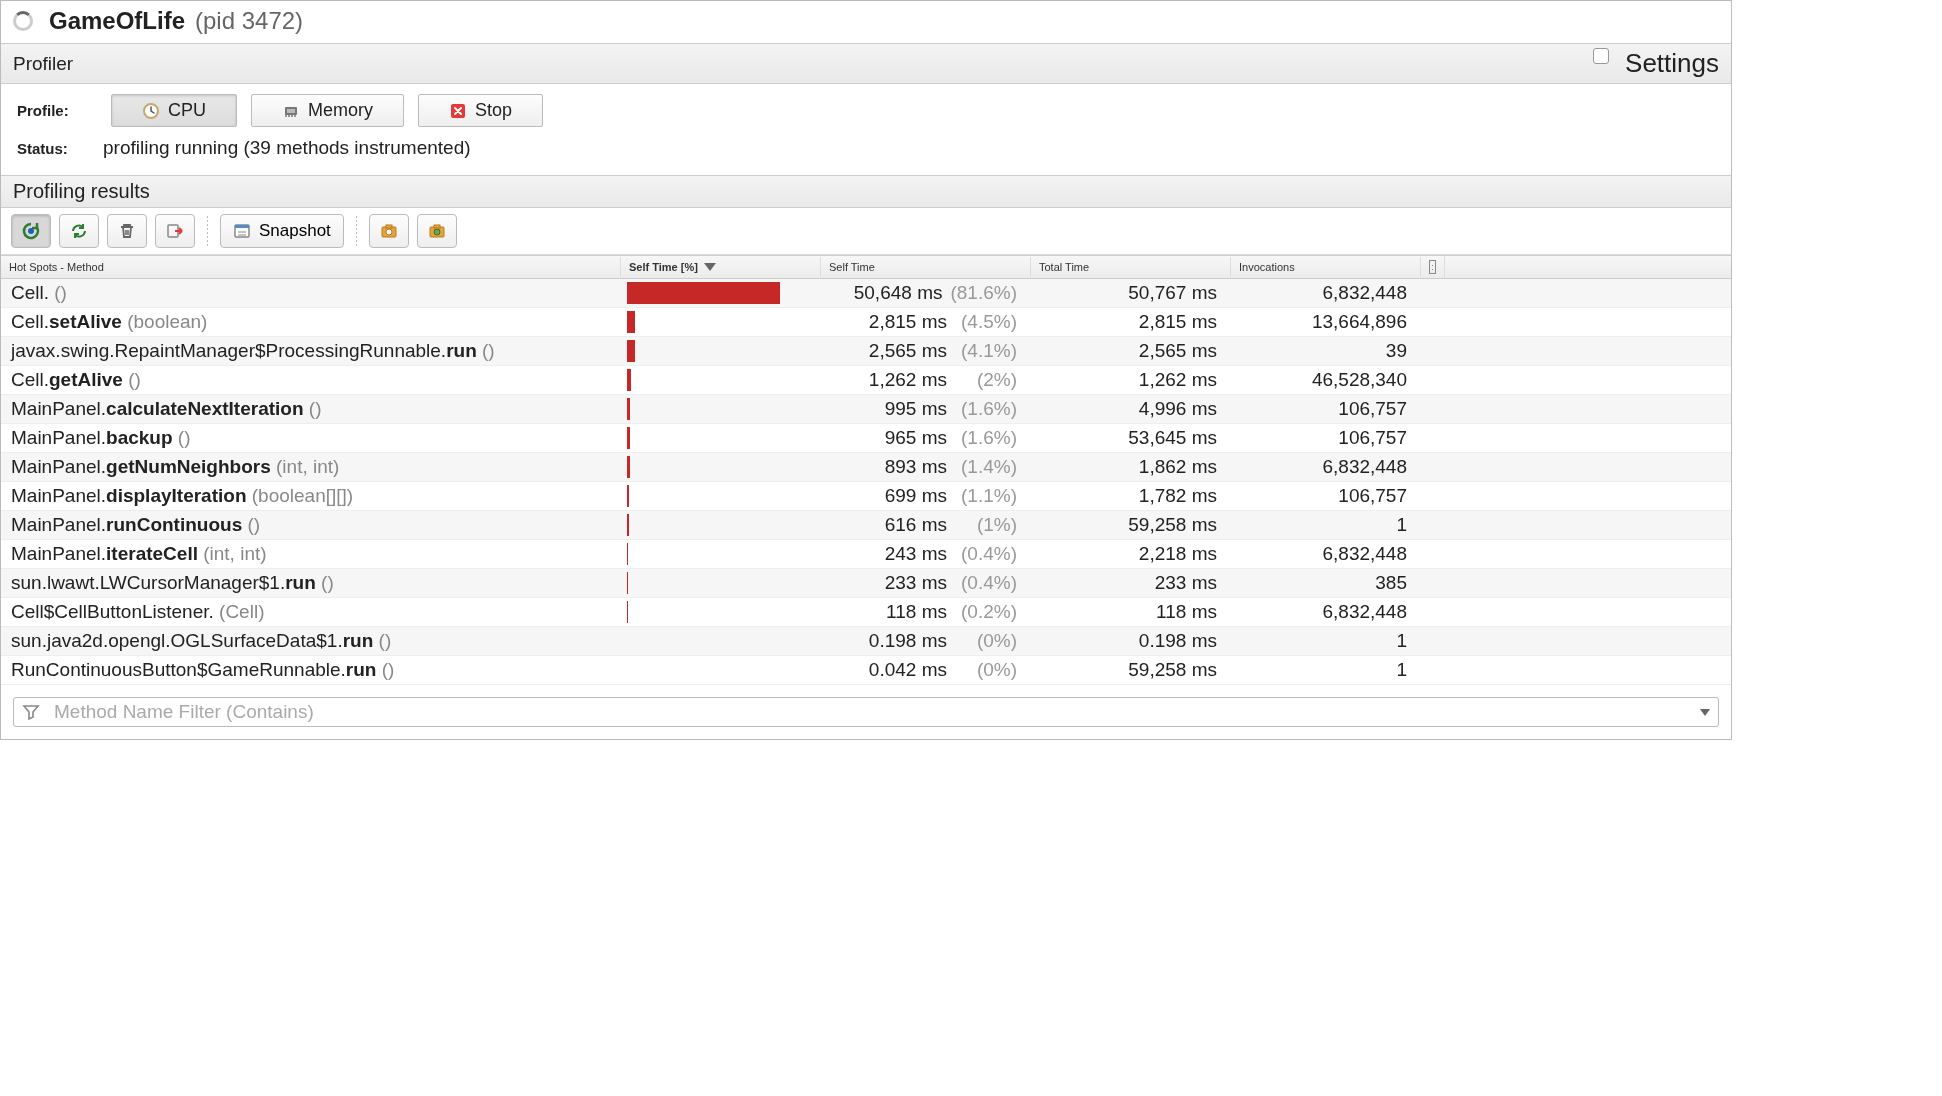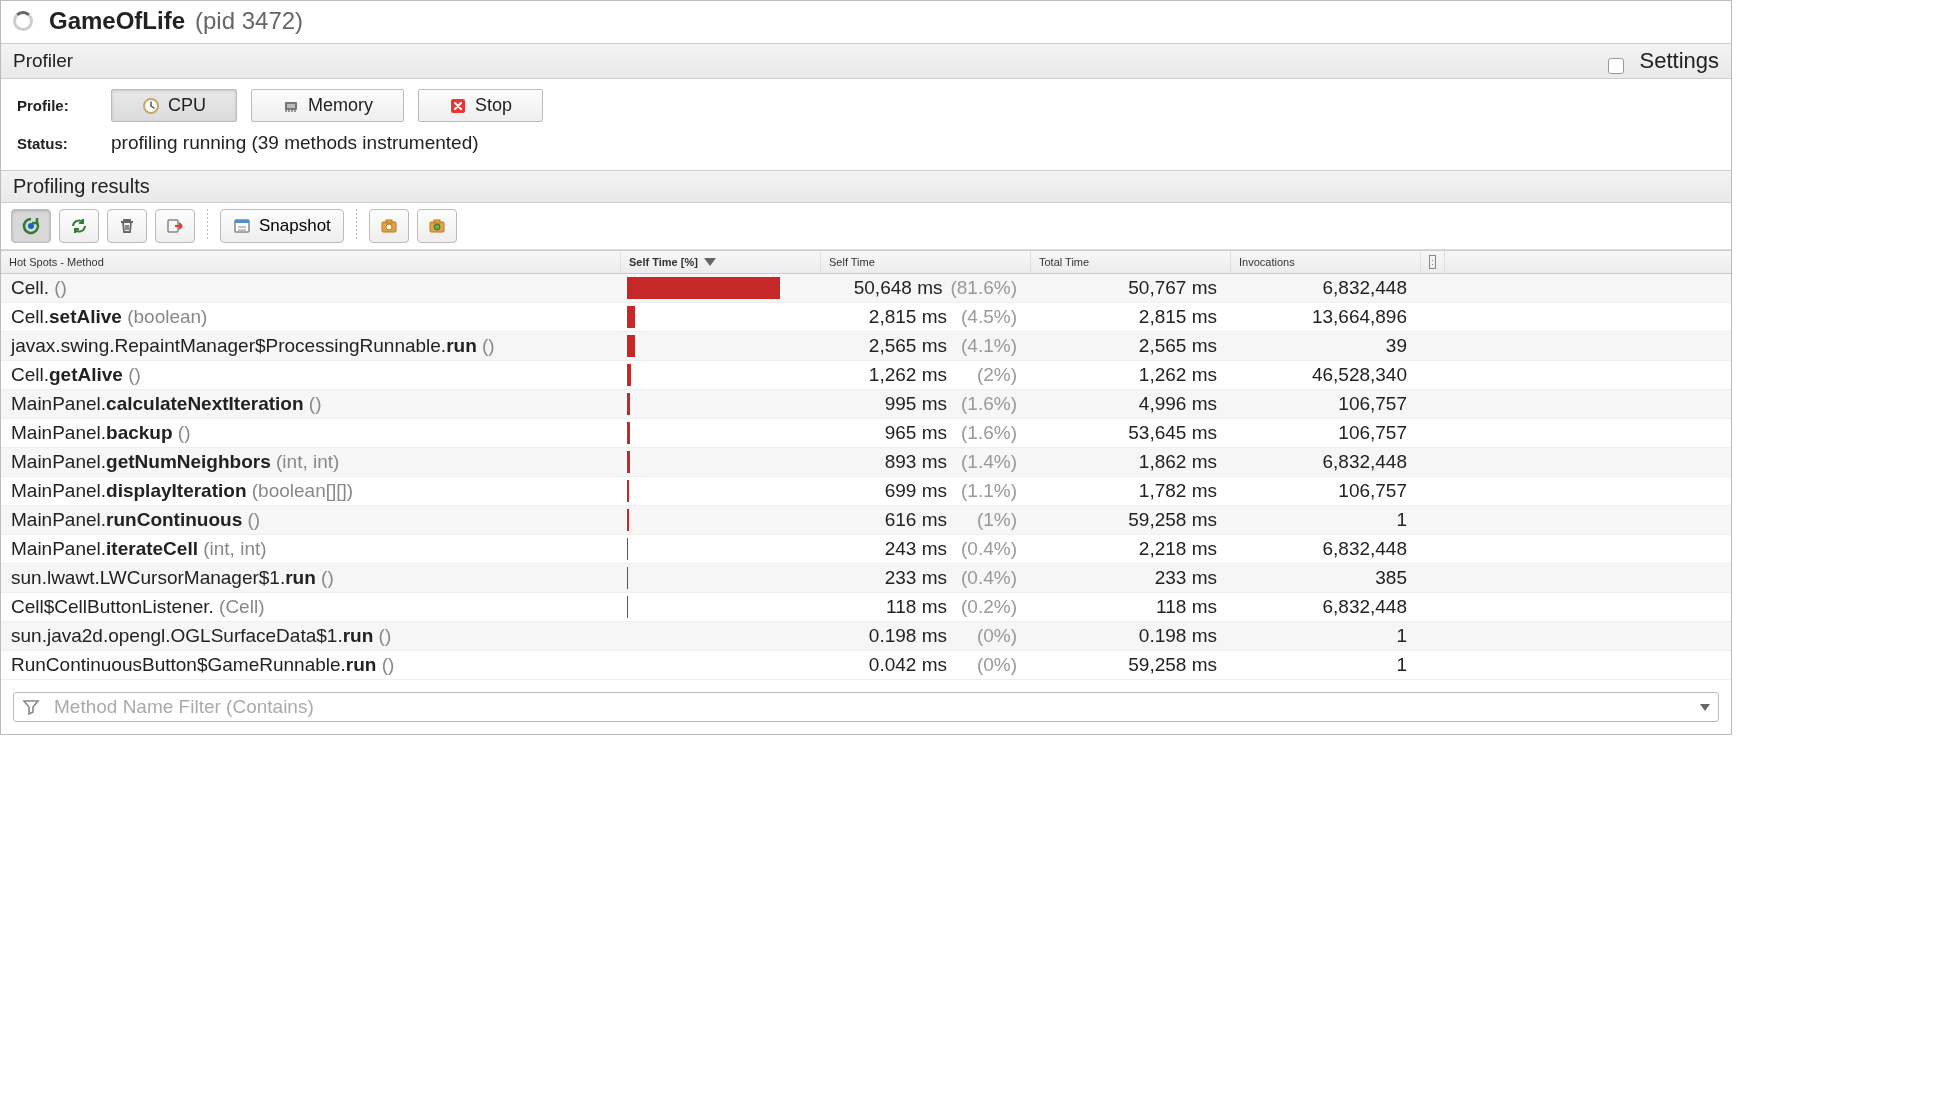--- a/index.html
+++ b/index.html
@@ -20,44 +20,44 @@
   .spinner {
     width:20px;height:20px;border:3px solid #ccc;border-top-color:#666;border-radius:50%;
     display:inline-block; margin-right:6px;
   }
   .subbar {
     display:flex; align-items:center; justify-content:space-between;
     background: linear-gradient(#f3f3f3,#e9e9e9);
     border-top:1px solid #ccc; border-bottom:1px solid #ccc;
     padding: 4px 12px;
   }
-  .subbar .settings { display:flex; align-items:flex-end; gap:16px; font-size:22px; color:#222;}
+  .subbar .settings { display:flex; align-items:flex-start; gap:16px; font-size:26px; color:#222;}
   .checkbox {
     width:16px;height:16px;border:1px solid #999;border-radius:3px;background:#fff;display:inline-block;
   }
   .controls { padding: 10px 16px 6px 16px; }
   .ctrl-row { display:flex; align-items:center; gap:14px; margin-bottom:10px;}
   .lbl { font-weight:700; font-size:15px; min-width:80px;}
   .btn {
     display:inline-flex; align-items:center; gap:8px;
     border:1px solid #bbb; border-radius:2px;
     background: linear-gradient(#fdfdfd,#eee);
     padding: 5px 30px; font-size:18px; color:#222;
     cursor:pointer;
   }
   .btn.pressed { background: linear-gradient(#e8e8e8,#dcdcdc); box-shadow: inset 0 1px 3px rgba(0,0,0,.15);}
   .ic { width:18px;height:18px;display:inline-flex;align-items:center;justify-content:center;}
-  .status-row { display:flex; align-items:center; gap:14px; font-size:19px; padding-bottom:10px;}
+  .status-row { display:flex; align-items:center; gap:6px; font-size:19px; padding-bottom:10px;}
   .section-bar {
     background: linear-gradient(#f3f3f3,#e9e9e9);
     border-top:1px solid #ccc; border-bottom:1px solid #ccc;
     padding:4px 12px; font-size:20px;
   }
   .toolbar {
-    display:flex; align-items:flex-start; gap:8px;
+    display:flex; align-items:center; gap:8px;
     padding:6px 10px; border-bottom:1px solid #ddd;
   }
   .tb-btn {
     width:40px;height:34px;border:1px solid #bbb;border-radius:4px;
     background:linear-gradient(#fdfdfd,#eee);
     display:inline-flex;align-items:center;justify-content:center;cursor:pointer;
   }
   .tb-btn.active { background:#d8d8d8; box-shadow: inset 0 1px 3px rgba(0,0,0,.2);}
   .tb-sep { width:1px;height:30px;background:repeating-linear-gradient(#bbb,#bbb 2px,transparent 2px,transparent 4px); margin:0 4px;}
   .tb-snap {

